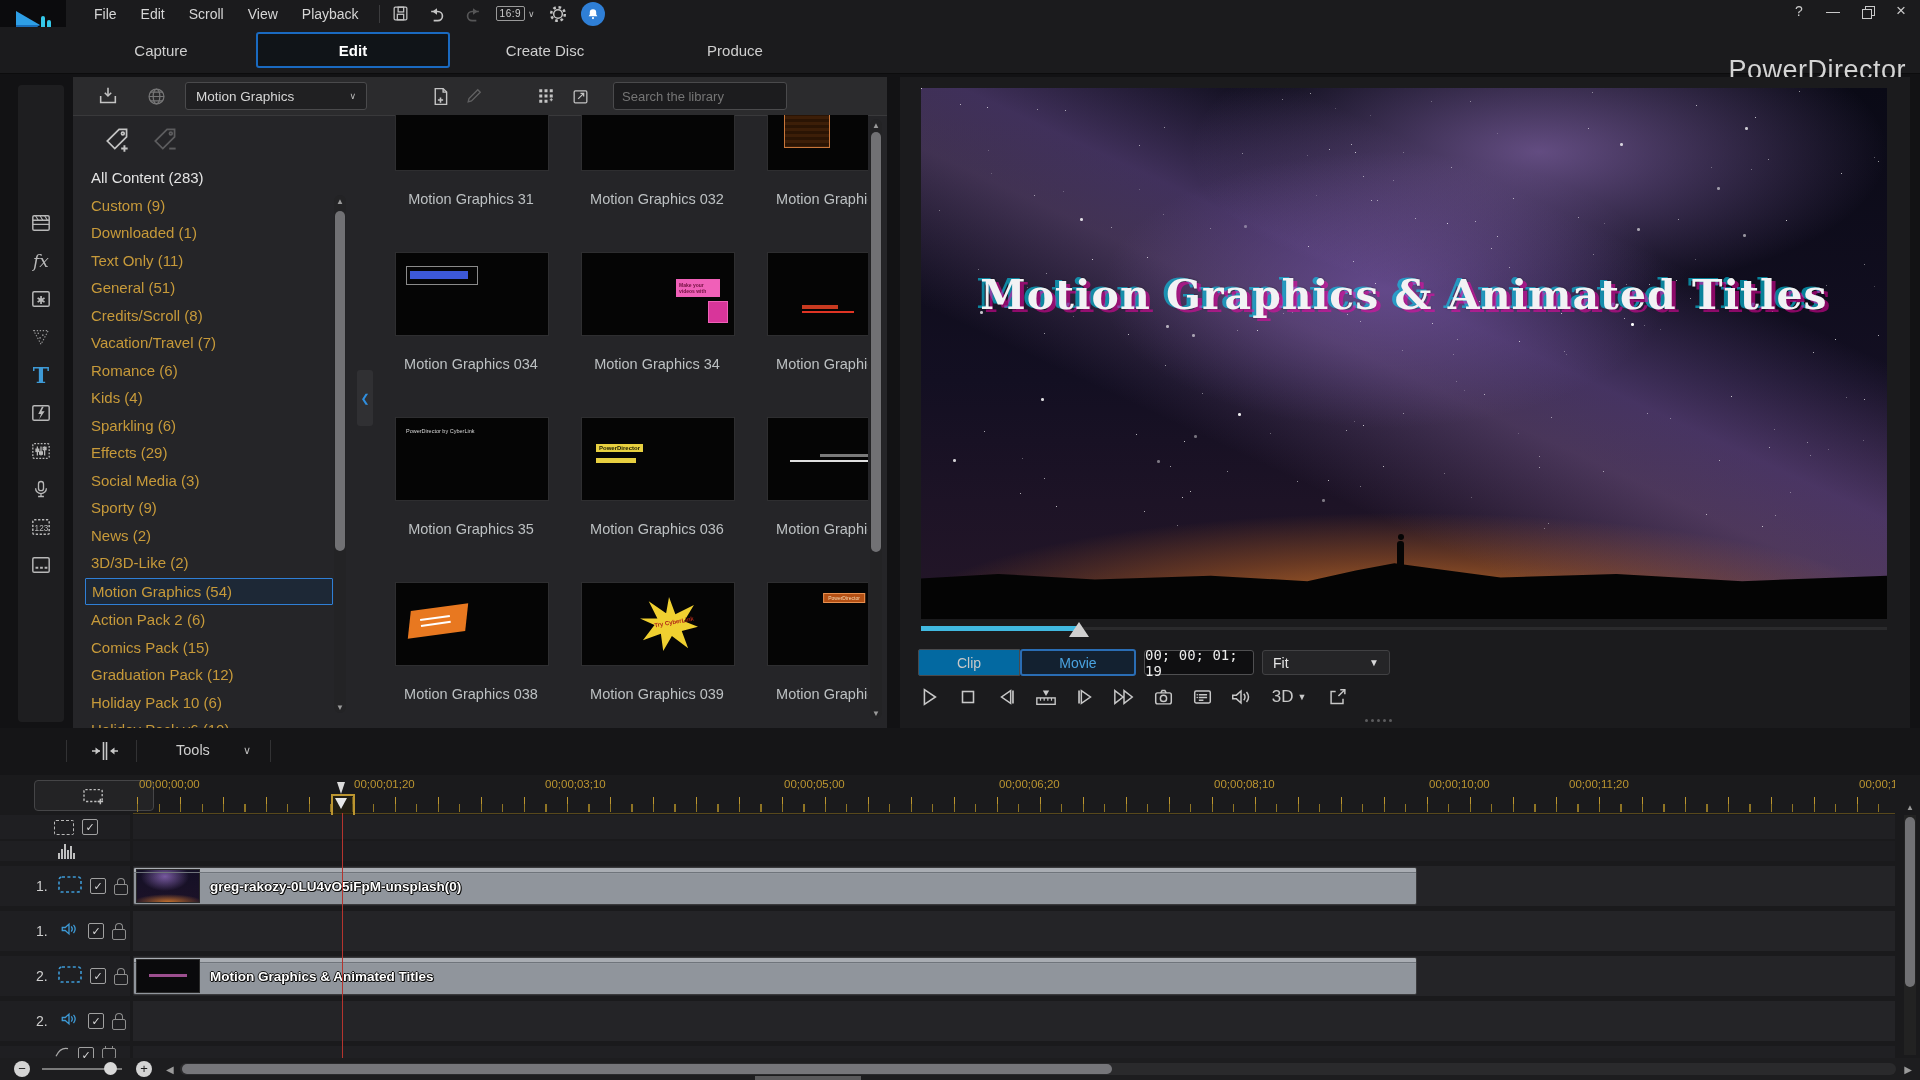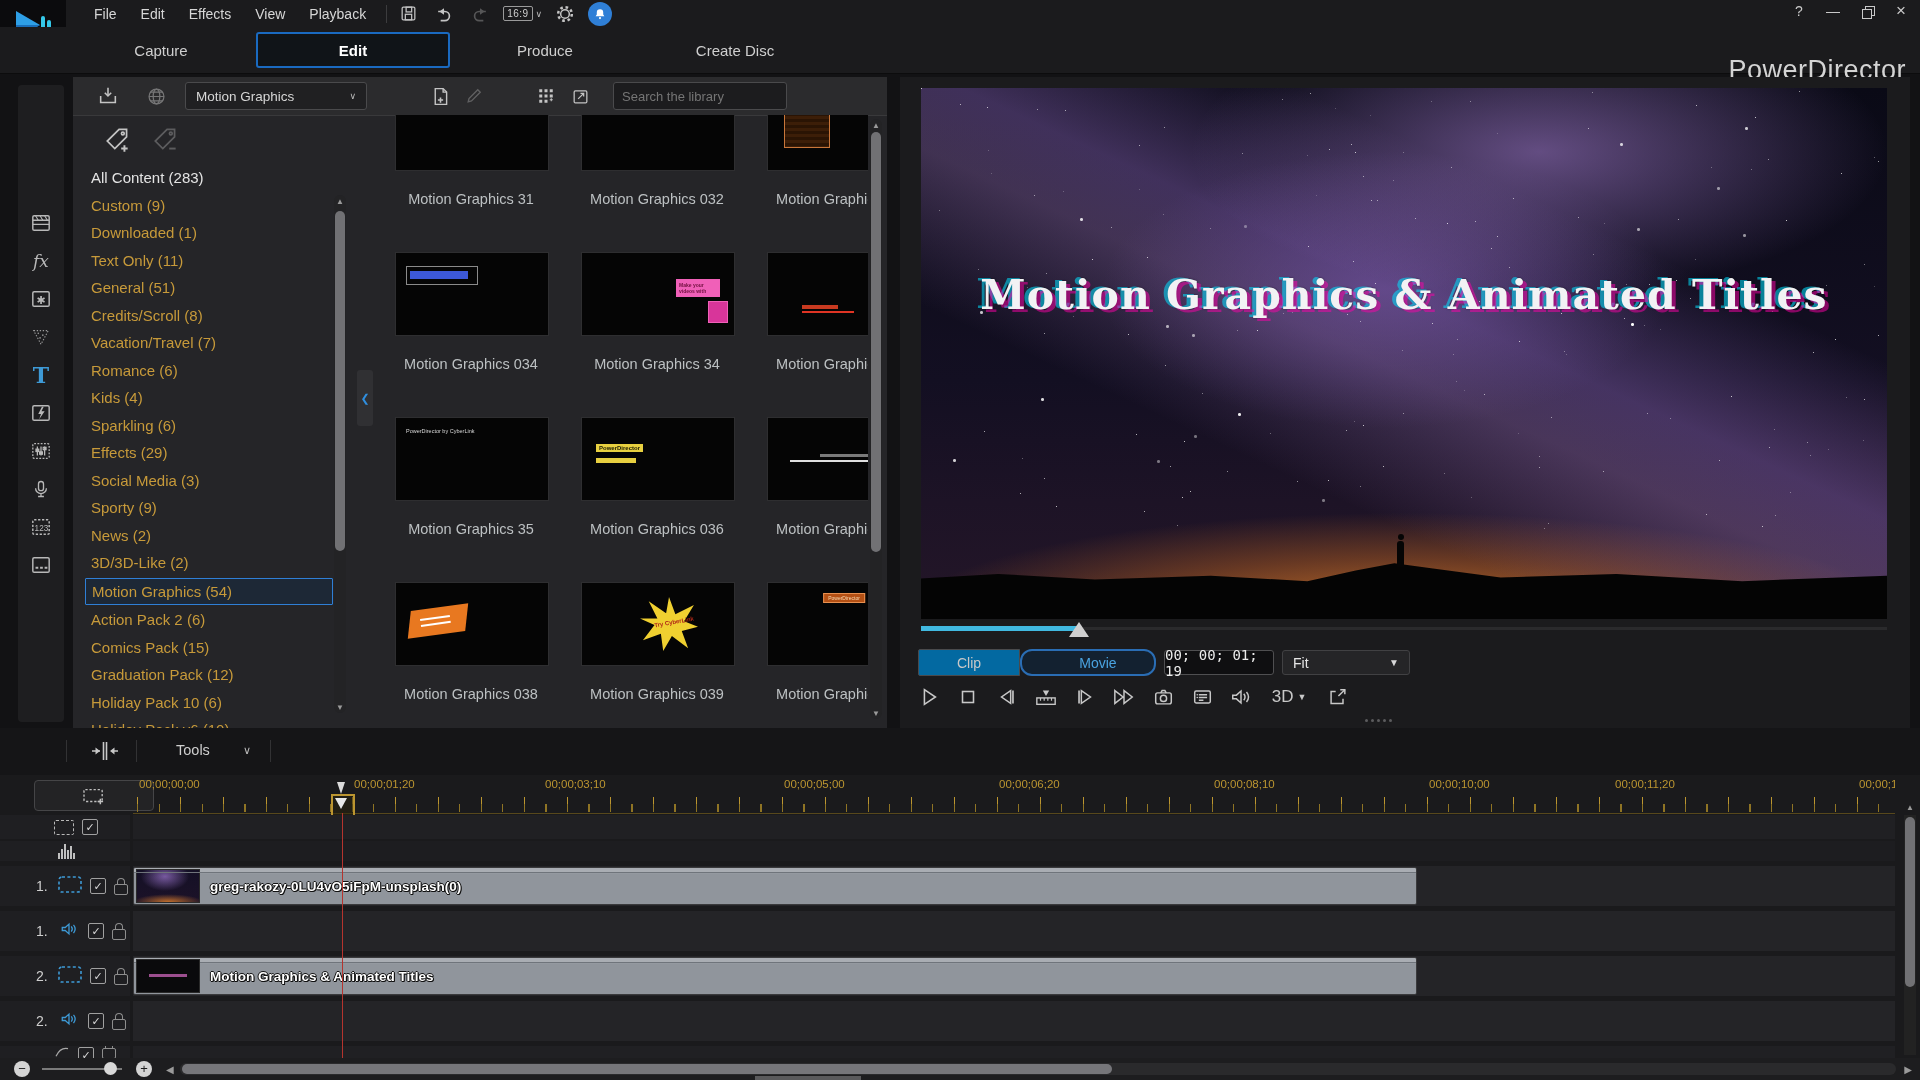--- a/index.html
+++ b/index.html
@@ -102,21 +102,21 @@
   .person{position:absolute;left:49.3%;bottom:52px;width:7px;height:26px;background:#050505;border-radius:3px 3px 0 0;}
   .person::before{content:'';position:absolute;left:0.5px;top:-7px;width:6px;height:6px;border-radius:50%;background:#050505;}
   .overlay-title{position:absolute;left:0;top:183px;width:100%;text-align:center;font-family:"DejaVu Serif",serif;font-weight:bold;font-size:41px;color:#f2f2f4;letter-spacing:1px;
       text-shadow:4px 3px 0 rgba(255,0,170,.5),-4px -1px 0 rgba(0,225,255,.55),0 0 2px rgba(0,0,0,.6);}
   .seekrow{position:absolute;left:21px;top:545px;width:966px;height:14px;}
   .seek-track{position:absolute;left:0;top:5px;width:100%;height:3px;background:#2a2a2c;}
   .seek-fill{position:absolute;left:0;top:4px;width:157px;height:5px;background:#41b9e0;}
   .seek-handle{position:absolute;left:148px;top:0;width:0;height:0;border-left:10px solid transparent;border-right:10px solid transparent;border-bottom:15px solid #cfcfcf;}
   .pv-ctl1{position:absolute;left:18px;top:572px;display:flex;align-items:center;height:27px;}
   .btn-clip{width:100px;height:25px;background:#0369a1;color:#c8c8c8;font-size:14px;display:flex;align-items:center;justify-content:center;border:1px solid #4a4a4c;border-radius:2px 0 0 2px;}
-  .btn-movie{width:112px;height:23px;background:#132130;color:#4aa3e0;font-size:14px;display:flex;align-items:center;justify-content:center;border:2px solid #2a6db4;border-radius:12px;padding-left:20px;}
+  .btn-movie{width:112px;height:23px;background:#132130;color:#4aa3e0;font-size:14px;display:flex;align-items:center;justify-content:center;border:2px solid #2a6db4;border-radius:3px;}
   .timecode{margin-left:8px;width:108px;height:23px;background:#0f0f11;border:1px solid #4f4f51;border-radius:3px;color:#ececec;font-family:"DejaVu Sans Mono",monospace;font-size:14px;display:flex;align-items:center;justify-content:center;letter-spacing:0;}
   .fitbox{margin-left:8px;width:106px;height:23px;background:#252527;border:1px solid #414143;border-radius:3px;color:#e6e6e6;font-size:14px;display:flex;align-items:center;justify-content:space-between;padding:0 10px;}
   .fitbox .arr{font-size:10px;color:#d8d8d8;}
   .transport{position:absolute;left:14px;top:604px;display:flex;align-items:center;gap:9px;height:32px;}
   .tbtn{width:30px;height:30px;display:flex;align-items:center;justify-content:center;color:#c8c8c8;}
   .threed{display:flex;align-items:center;gap:4px;font-size:17px;color:#c8c8c8;}
   .dots-h{position:absolute;left:46%;top:642px;display:flex;gap:3px;}
   .dots-h i{width:3px;height:3px;background:#5c5c5e;border-radius:50%;}
 
   
@@ -167,21 +167,21 @@
 </style>
 </head>
 <body>
 
 <div class="app">
 
   <div class="menubar">
     <div class="menuitems">
         <div class="menuitem">File</div>
         <div class="menuitem">Edit</div>
-        <div class="menuitem">Effects</div>
+        <div class="menuitem">Scroll</div>
         <div class="menuitem">View</div>
         <div class="menuitem">Playback</div>
       </div>
     <div class="mb-sep"></div>
     <div class="mb-icons">
       <div class="mb-btn">
         <svg width="19" height="19" viewBox="0 0 24 24">
             <g fill="none" stroke="#c4c4c4" stroke-width="1.6">
               <rect x="4" y="4" width="16" height="16" rx="1.5"></rect>
               <rect x="9" y="4" width="7" height="6"></rect>
@@ -236,22 +236,22 @@
         <span class="tri2"></span>
         <span class="b1"></span>
         <span class="b2"></span>
       </div>
   </div>
 
   <div class="tabrow">
     <div class="tabs">
         <div class="tab">Capture</div>
         <div class="tab active">Edit</div>
+        <div class="tab">Create Disc</div>
         <div class="tab">Produce</div>
-        <div class="tab">Create Disc</div>
       </div>
     <div class="wordmark">PowerDirector</div>
   </div>
 
   <div class="rail">
     <div class="rail-ic" style="top:122px">
       <svg width="22" height="20" viewBox="0 0 24 22">
           <g fill="none" stroke="#b8b8b8" stroke-width="1.6">
             <rect x="3" y="3" width="18" height="16" rx="1.5"></rect>
             <path d="M3 8 h18 M3 12.5 h18"></path>
@@ -641,21 +641,21 @@
     </div>
     <div class="ruler">
       <div>
           <span class="rlabel" style="left: 6px;">00;00;00;00</span>
           <span class="rlabel" style="left: 221px;">00;00;01;20</span>
           <span class="rlabel" style="left: 412px;">00;00;03;10</span>
           <span class="rlabel" style="left: 651px;">00;00;05;00</span>
           <span class="rlabel" style="left: 866px;">00;00;06;20</span>
           <span class="rlabel" style="left: 1081px;">00;00;08;10</span>
           <span class="rlabel" style="left: 1296px;">00;00;10;00</span>
-          <span class="rlabel" style="left: 1482px;">00;00;11;20</span>
+          <span class="rlabel" style="left: 1436px;">00;00;11;20</span>
           <span class="rlabel" style="left: 1726px;">00;00;1</span>
         </div>
       <div class="ticks"></div>
     </div>
     <div class="marker"></div>
     <div class="playhead"></div>
 
     <div class="trow" style="top:40px;height:24px">
       <div class="thead" style="padding-left:54px">
         <span class="selrect"></span>

